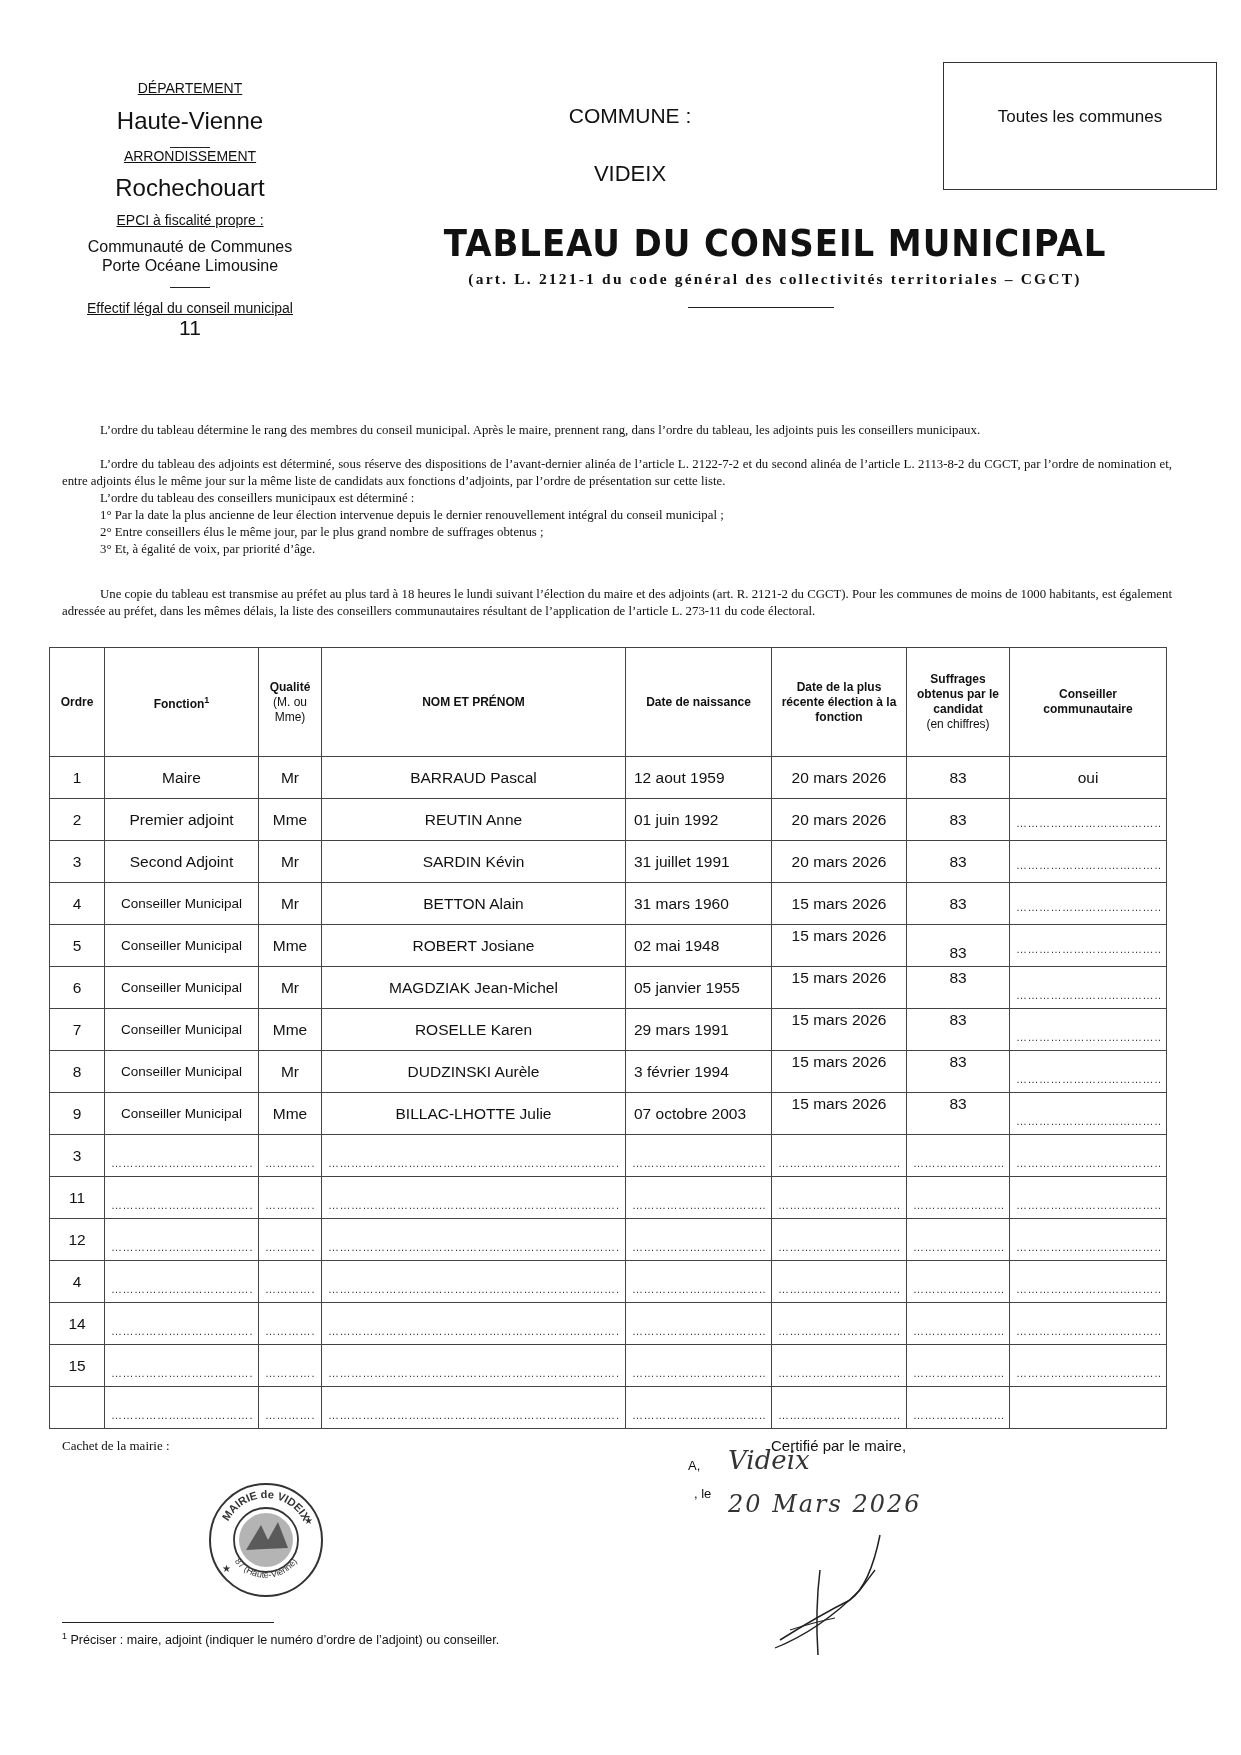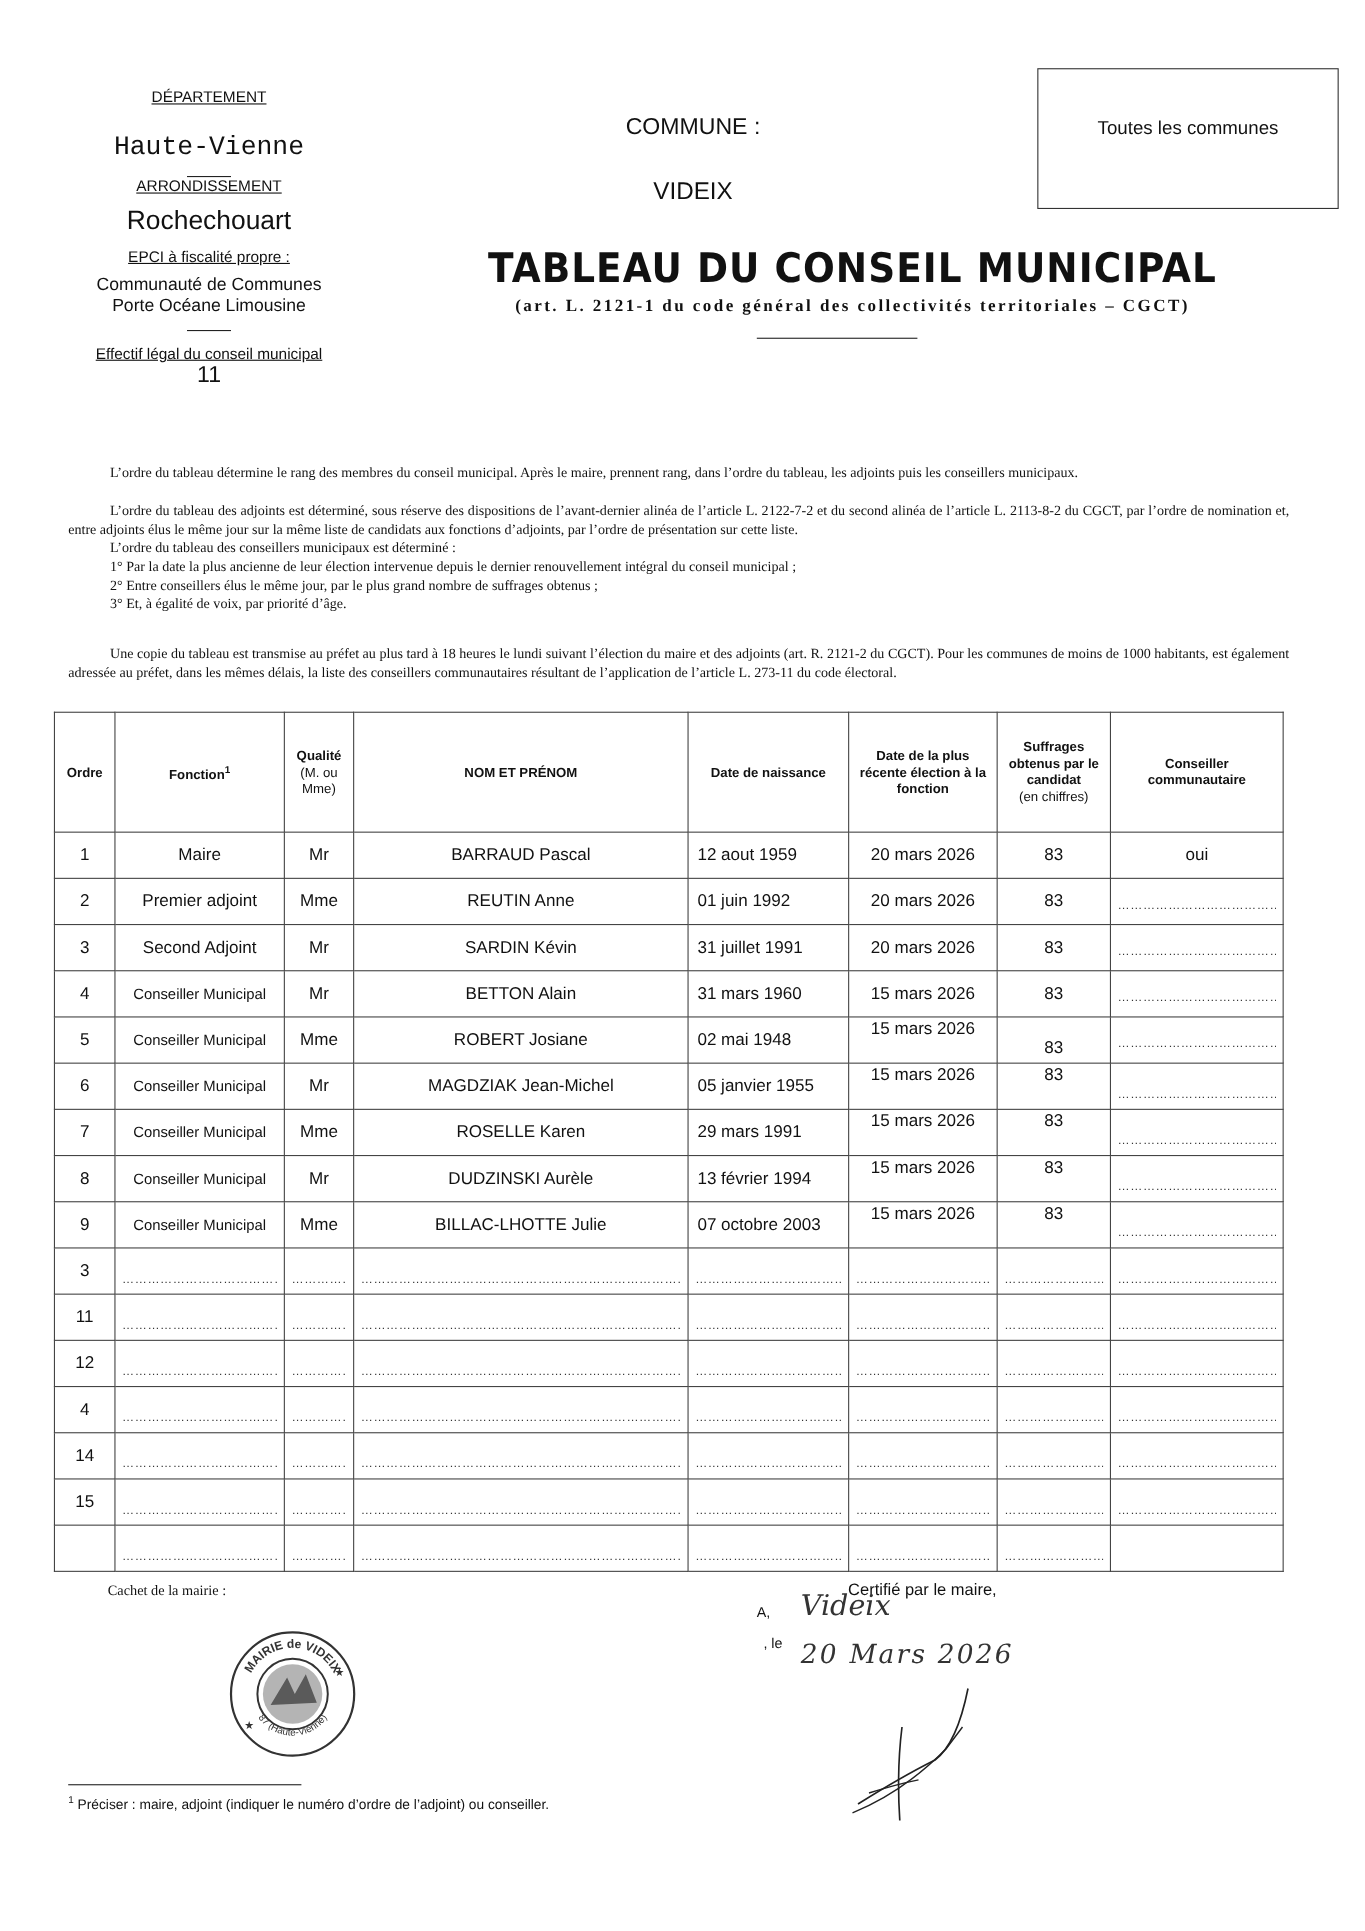--- a/index.html
+++ b/index.html
@@ -33,37 +33,37 @@
   table#council th .norm { font-weight:normal; }
   table#council td { height:41px; font-size:15.5px; text-align:center; vertical-align:middle; position:relative; }
   td.left { text-align:left !important; padding-left:8px !important; }
   td.small { font-size:13.5px !important; }
   .dots { display:block; font-size:11px; letter-spacing:0.5px; color:#333; overflow:hidden; white-space:nowrap; margin:14px 6px 0 6px; }
   .split-top { position:absolute; left:0; right:0; top:2px; }
   .split-bottom { position:absolute; left:0; right:0; bottom:4px; }
   sup { font-size:9px; }
 
   
-  #cachet-label { left:62px; top:1438px; font-family:"Liberation Serif", serif; font-size:13px;margin-left:36px; }
+  #cachet-label { left:62px; top:1438px; font-family:"Liberation Serif", serif; font-size:13px; }
   #stamp { left:206px; top:1480px; width:120px; height:120px; }
   #certifie { left:771px; top:1437px; font-size:15px; }
   #a-label { left:688px; top:1458px; font-size:13px; }
   #le-label { left:694px; top:1486px; font-size:13px; }
   #place-hand { left:728px; top:1445px; font-family:"DejaVu Serif", serif; font-style:italic; font-size:26px; color:#333; }
   #date-hand { left:728px; top:1490px; font-family:"DejaVu Serif", serif; font-style:italic; font-size:24px; color:#333; letter-spacing:2px; }
   #signature { left:760px; top:1530px; width:140px; height:130px; }
   #foot-rule { left:62px; top:1622px; width:212px; }
   #footnote { left:62px; top:1631px; font-size:12.5px; }
 </style>
 </head>
 <body>
 
 <div id="left-block" class="abs">
   <div class="small-cap" style="height:18px;">DÉPARTEMENT</div>
-  <div class="big" style="margin-top:23px;font-family:Liberation Mono, monospace;">Haute-Vienne</div>
+  <div class="big" style="margin-top:9px;">Haute-Vienne</div>
   <div style="width:40px;height:1px;background:#222;margin:12px auto 0;"></div>
   <div class="small-cap" style="text-align:center;">ARRONDISSEMENT</div>
   <div class="big" style="margin-top:10px;">Rochechouart</div>
   <div class="small-cap" style="margin-top:10px;">EPCI à fiscalité propre :</div>
   <div style="font-size:16px;margin-top:10px;">Communauté de Communes</div>
   <div style="font-size:16px;margin-top:1px;">Porte Océane Limousine</div>
   <div style="width:40px;height:1px;background:#222;margin:12px auto 0;"></div>
   <div class="small-cap" style="margin-top:12px;">Effectif légal du conseil municipal</div>
   <div style="font-size:21px;">11</div>
 </div>
@@ -205,21 +205,21 @@
         </td>
       <td>
           <span class="dots">……………………………………………………………………………………………………………………………………</span>
         </td>
     </tr>
     <tr>
       <td>8</td>
       <td class="small">Conseiller Municipal</td>
       <td>Mr</td>
       <td>DUDZINSKI Aurèle</td>
-      <td class="left">13 février 1994</td>
+      <td class="left">3 février 1994</td>
       <td>
           <span class="split-top">15 mars 2026</span>
         </td>
       <td>
           <span class="split-top">83</span>
         </td>
       <td>
           <span class="dots">……………………………………………………………………………………………………………………………………</span>
         </td>
     </tr>

